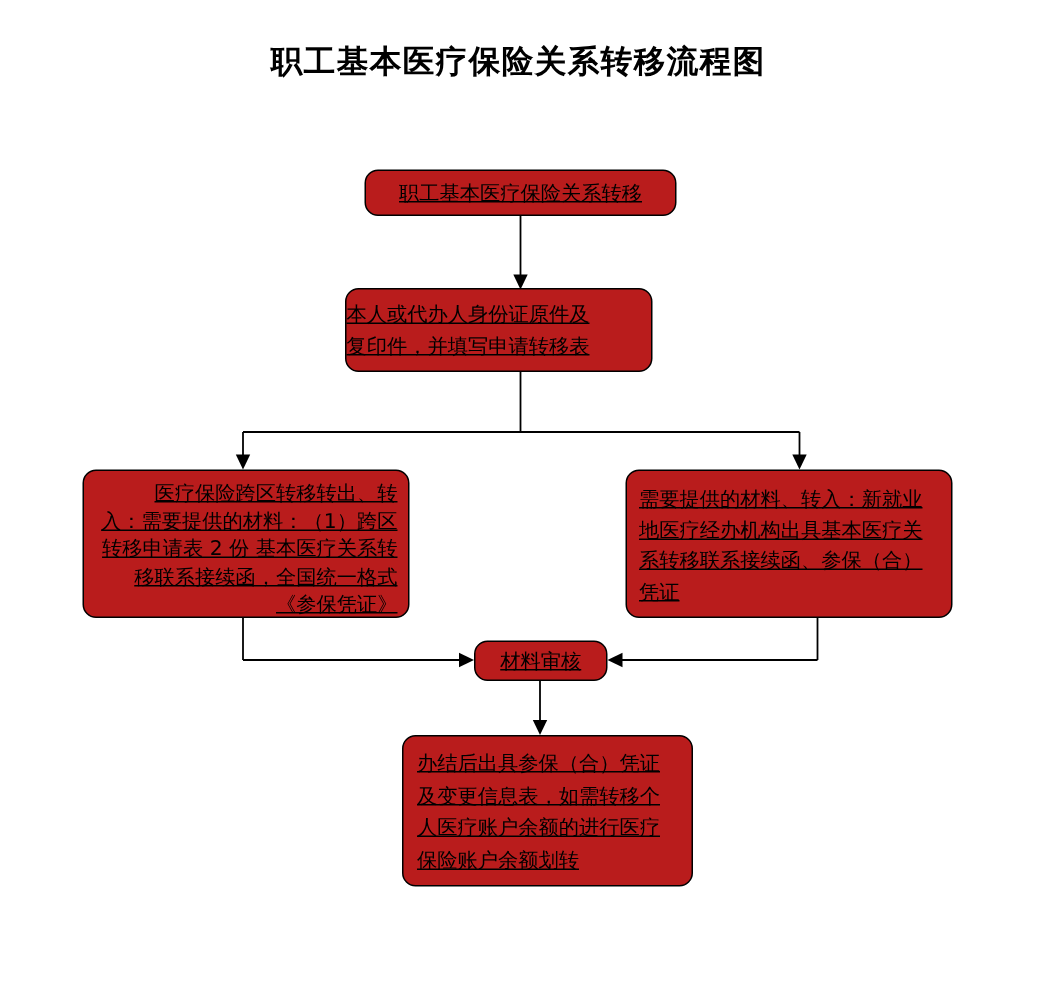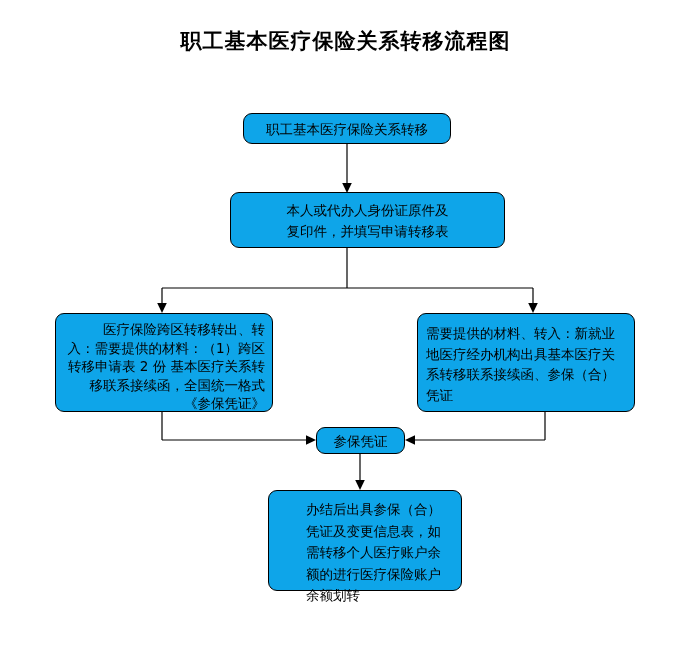--- a/index.html
+++ b/index.html
@@ -37,25 +37,26 @@
     line-height: 28px;
     white-space: nowrap;
   }
 
   
   .node {
     position: absolute;
     box-sizing: border-box;
     border: 1px solid #000000;
     border-radius: 9px;
-    background: #0ea5e9;
+    background: #b91c1c;
     font-size: 13.5px;
     line-height: 20px;
     color: #000000;
     z-index: 3;
+    text-decoration: underline;
   }
   .node .txt {
     display: block;
     white-space: pre-line;
   }
 
   
   #node-start {
     left: 243px;
     top: 113px;
@@ -66,23 +67,22 @@
   #node-start .txt {
     padding-top: 5px;
     font-size: 13.5px;
     line-height: 20px;
   }
 
   
   #node-docs {
     left: 230px;
     top: 192px;
-    width: 275px;
+    width: 205px;
     height: 56px;
-    text-align: center;
   }
   #node-docs .txt {
     padding-top: 7px;
     line-height: 21px;
   }
 
   
   #node-left {
     left: 55px;
     top: 313px;
@@ -122,21 +122,20 @@
     line-height: 20px;
   }
 
   
   #node-result {
     left: 268px;
     top: 490px;
     width: 194px;
     height: 101px;
     text-align: left;
-    padding-left: 28px;
   }
   #node-result .txt {
     padding: 8px 9px 0 9px;
     line-height: 21.5px;
   }
 
   
   #edges {
     position: absolute;
     left: 0;
@@ -209,20 +208,20 @@
 
   <div class="node" id="node-left">
     <span class="txt">医疗保险跨区转移转出、转入：需要提供的材料：（1）跨区转移申请表 2 份 基本医疗关系转移联系接续函，全国统一格式《参保凭证》</span>
   </div>
 
   <div class="node" id="node-right">
     <span class="txt">需要提供的材料、转入：新就业地医疗经办机构出具基本医疗关系转移联系接续函、参保（合）凭证</span>
   </div>
 
   <div class="node" id="node-review">
-    <span class="txt">参保凭证</span>
+    <span class="txt">材料审核</span>
   </div>
 
   <div class="node" id="node-result">
     <span class="txt">办结后出具参保（合）凭证及变更信息表，如需转移个人医疗账户余额的进行医疗保险账户余额划转</span>
   </div>
 
 </div>
 
 </body></html>

